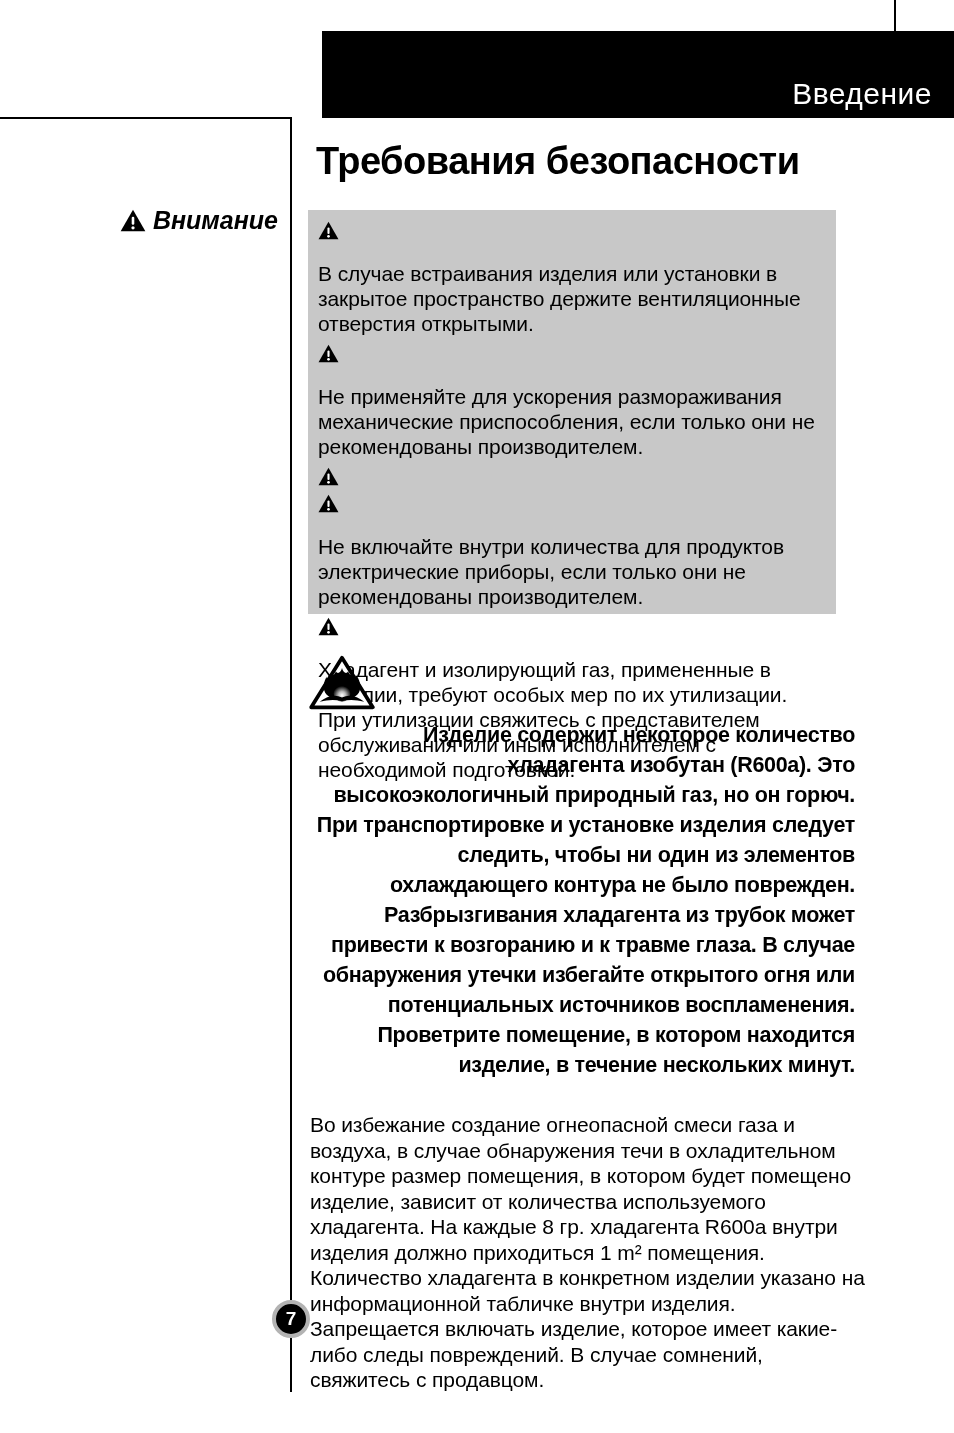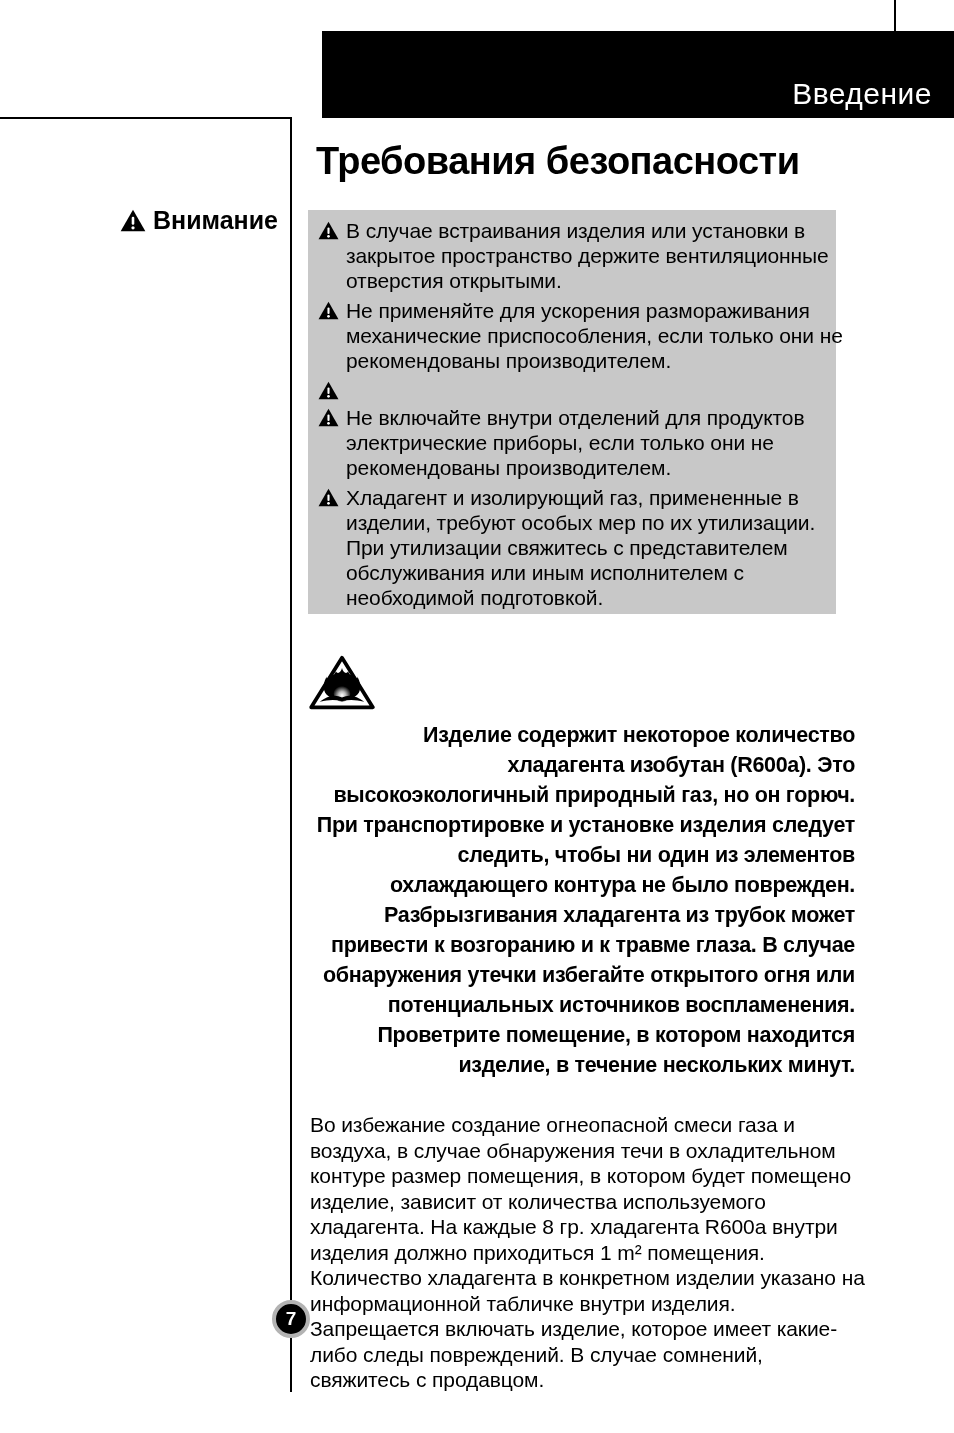--- a/index.html
+++ b/index.html
@@ -23,29 +23,29 @@
   .main-vline   { position:absolute; left:290px; top:117px; width:2px; height:1275px; background:#000; }
 
   .page-title {
     position:absolute; left:316px; top:140px;
     font-size:38px; font-weight:bold; letter-spacing:-0.5px; white-space:pre;
   }
 
   .caution {
     position:absolute; left:0; top:206px; width:278px;
     display:flex; justify-content:flex-end; align-items:center; gap:7px;
-    font-size:25px; font-weight:bold;
+    font-size:25px; font-weight:bold;font-style:italic;
   }
   .caution svg { flex:0 0 auto; }
 
   .warning-box {
     position:absolute; left:308px; top:210px; width:528px; height:404px;
     background:#c8c8c8; padding:8px 6px 0 10px;
   }
-  .warning-item { display:flex; gap:7px; margin-bottom:5px; }
+  .warning-item { display:flex; gap:21px; margin-bottom:5px;flex-direction:column; }
   .warning-item svg { flex:0 0 auto; margin-top:3px; }
   .warning-text {
     white-space:pre; font-size:21px; line-height:25px; letter-spacing:-0.1px;
   }
   .warning-item.spaced .warning-text { letter-spacing:1.2px; }
 
   .flame-wrap { position:absolute; left:309px; top:655px; width:66px; height:56px; }
 
   .body-text { position:absolute; left:310px; top:720px; width:545px; }
   .bold-para {
@@ -115,21 +115,21 @@
         <rect x="10.8" y="7" width="2.4" height="7.4" rx="1.1" fill="#fff"></rect>
         <circle cx="12" cy="17.2" r="1.5" fill="#fff"></circle>
       </svg>
     </div>
     <div class="warning-item">
       <svg width="21" height="19" viewBox="0 0 24 21">
         <path d="M12 0.6 L23.4 20.4 H0.6 Z" fill="#000"></path>
         <rect x="10.8" y="7" width="2.4" height="7.4" rx="1.1" fill="#fff"></rect>
         <circle cx="12" cy="17.2" r="1.5" fill="#fff"></circle>
       </svg>
-      <div class="warning-text">Не включайте внутри отделений для продуктов
+      <div class="warning-text">Не включайте внутри количества для продуктов
 электрические приборы, если только они не
 рекомендованы производителем.</div>
     </div>
     <div class="warning-item">
       <svg width="21" height="19" viewBox="0 0 24 21">
         <path d="M12 0.6 L23.4 20.4 H0.6 Z" fill="#000"></path>
         <rect x="10.8" y="7" width="2.4" height="7.4" rx="1.1" fill="#fff"></rect>
         <circle cx="12" cy="17.2" r="1.5" fill="#fff"></circle>
       </svg>
       <div class="warning-text">Хладагент и изолирующий газ, примененные в

